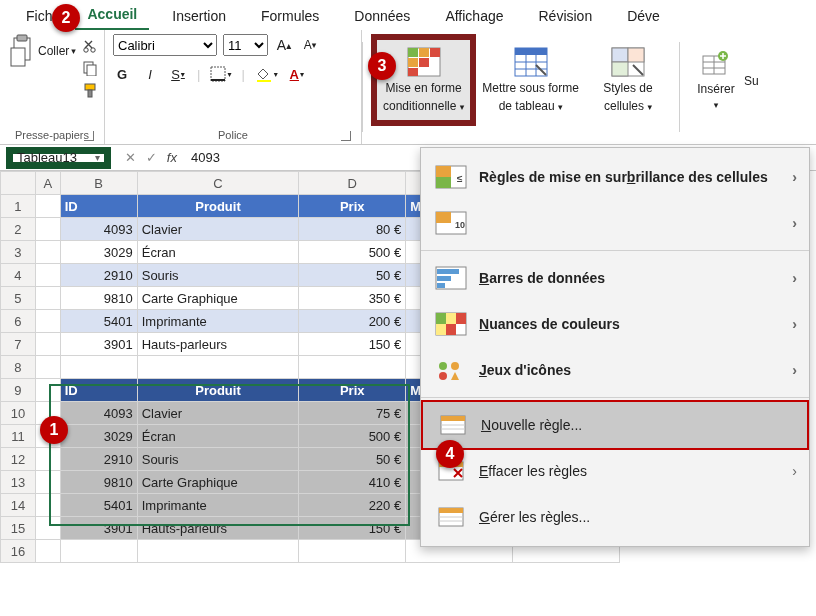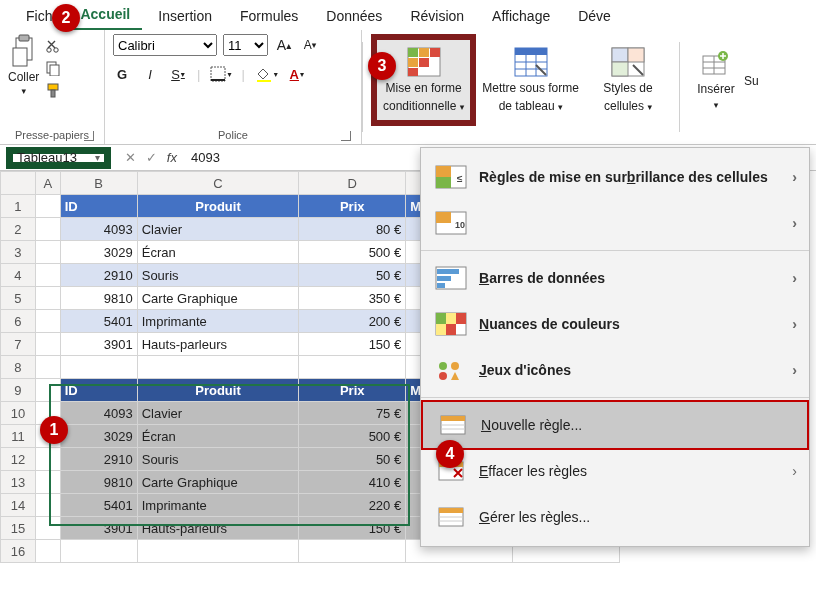--- a/index.html
+++ b/index.html
@@ -27,21 +27,21 @@
     overflow: hidden;
     position: relative;
   }
   
   .tabs {
     display: flex;
     align-items: flex-end;
     height: 30px;
     padding-left: 14px;
     background: #fff;
-    gap: 4px;
+    gap: 11px;
     font-size: 14px;
   }
   .tabs span {
     padding: 6px 12px 6px;
     cursor: default;
   }
   .tabs .active {
     color: var(--excel-green);
     border-bottom: 2px solid var(--excel-green);
     font-weight: 600;
@@ -66,21 +66,21 @@
     font-size: 11px;
     color: #555;
     padding: 2px 0 3px;
     position: relative;
   }
   .group-label .launcher {
     position: absolute; right: 2px; bottom: 3px;
     width: 10px; height: 10px;
     border-right: 1px solid #777; border-bottom: 1px solid #777;
   }
-  .paste-block { display: flex; flex-direction: column; align-items: center; gap: 2px;}
+  .paste-block { display: flex; flex-direction: row; align-items: center; gap: 2px;}
   .little-icons { display: flex; flex-direction: column; gap: 6px; margin-left: 6px; margin-top: 4px;}
   .font-controls { width: 240px;}
   .row1 { display:flex; gap:6px; align-items:center; margin-bottom:8px;}
   .row2 { display:flex; gap:10px; align-items:center;}
   select.font-name { width:104px; height:22px; font-size:13px;}
   select.font-size { width:45px; height:22px; font-size:13px;}
   .sz-btn { width:20px; height:20px; display:inline-flex; align-items:center; justify-content:center; border:1px solid transparent;}
   .fmt-btn { min-width:18px; height:20px; display:inline-flex; align-items:center; justify-content:center;}
   .style-big {
     display:flex; flex-direction:column; align-items:center;
@@ -186,22 +186,22 @@
 </style>
 </head>
 <body>
 
 <div class="tabs">
   <span>Fich</span>
   <span class="active">Accueil</span>
   <span>Insertion</span>
   <span>Formules</span>
   <span>Données</span>
+  <span>Affichage</span>
   <span>Révision</span>
-  <span>Affichage</span>
   <span>Déve</span>
 </div>
 
 <div class="ribbon">
 
   <div class="group" style="width:105px;">
     <div class="group-body">
       <div class="paste-block">
         <span>
           <svg width="28" height="34">

